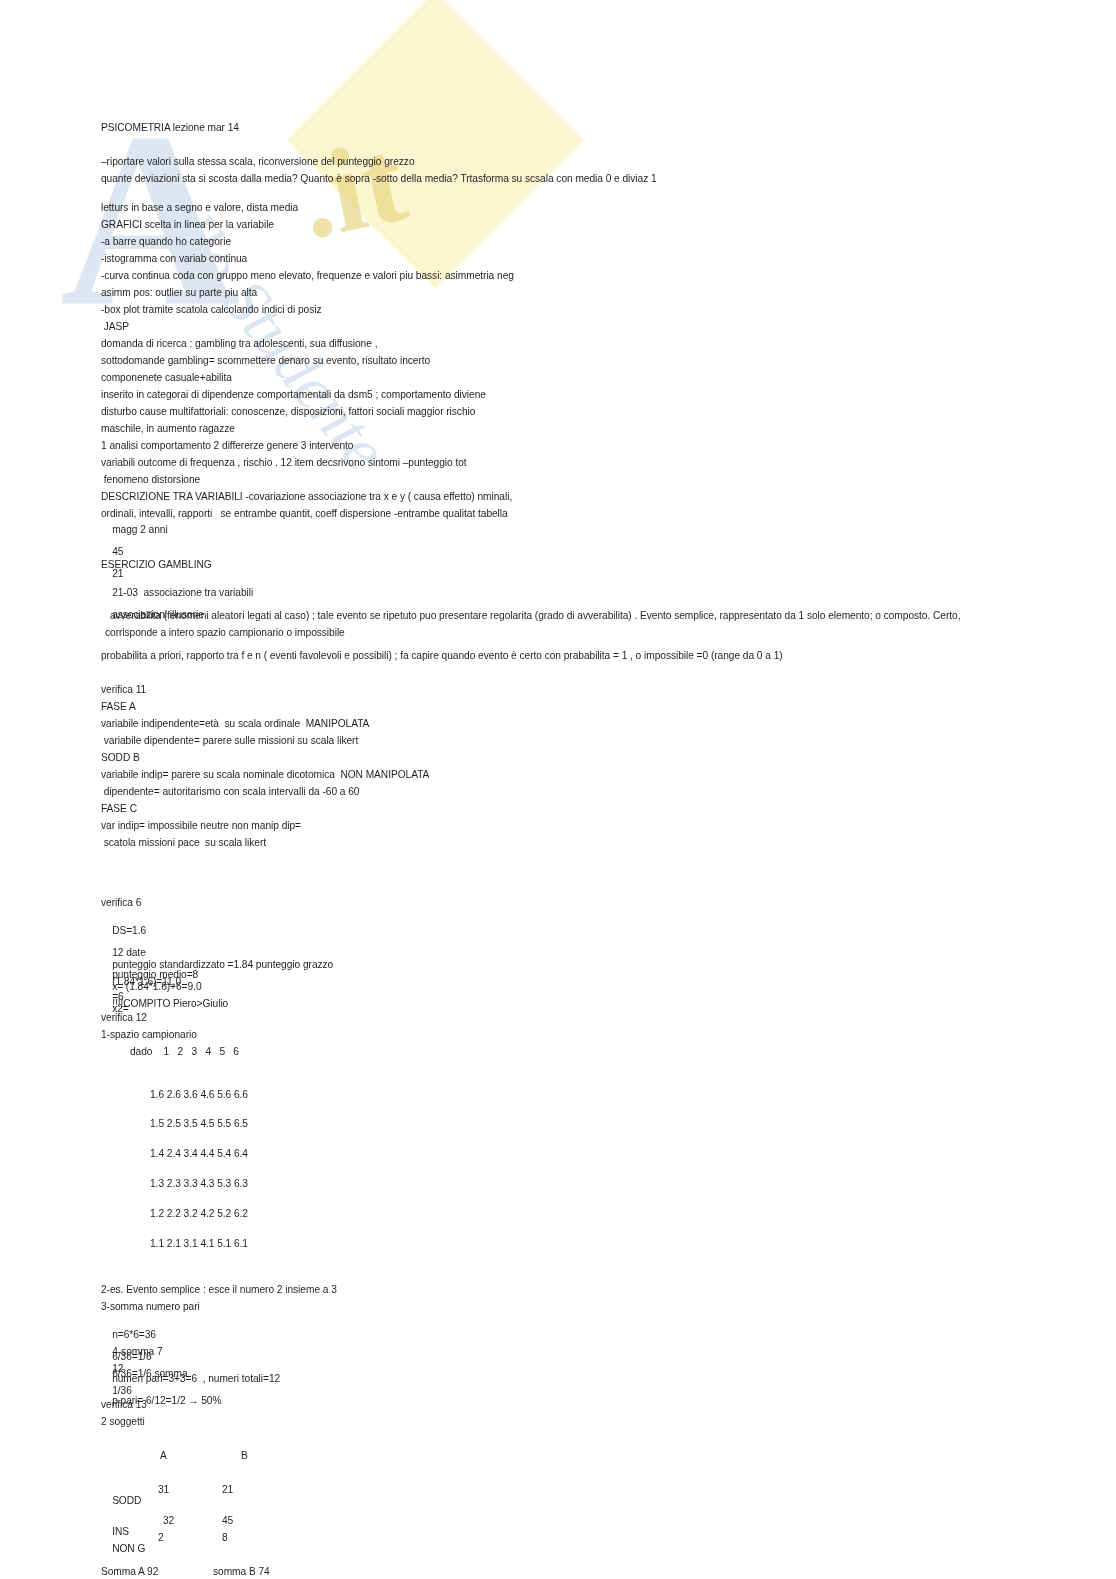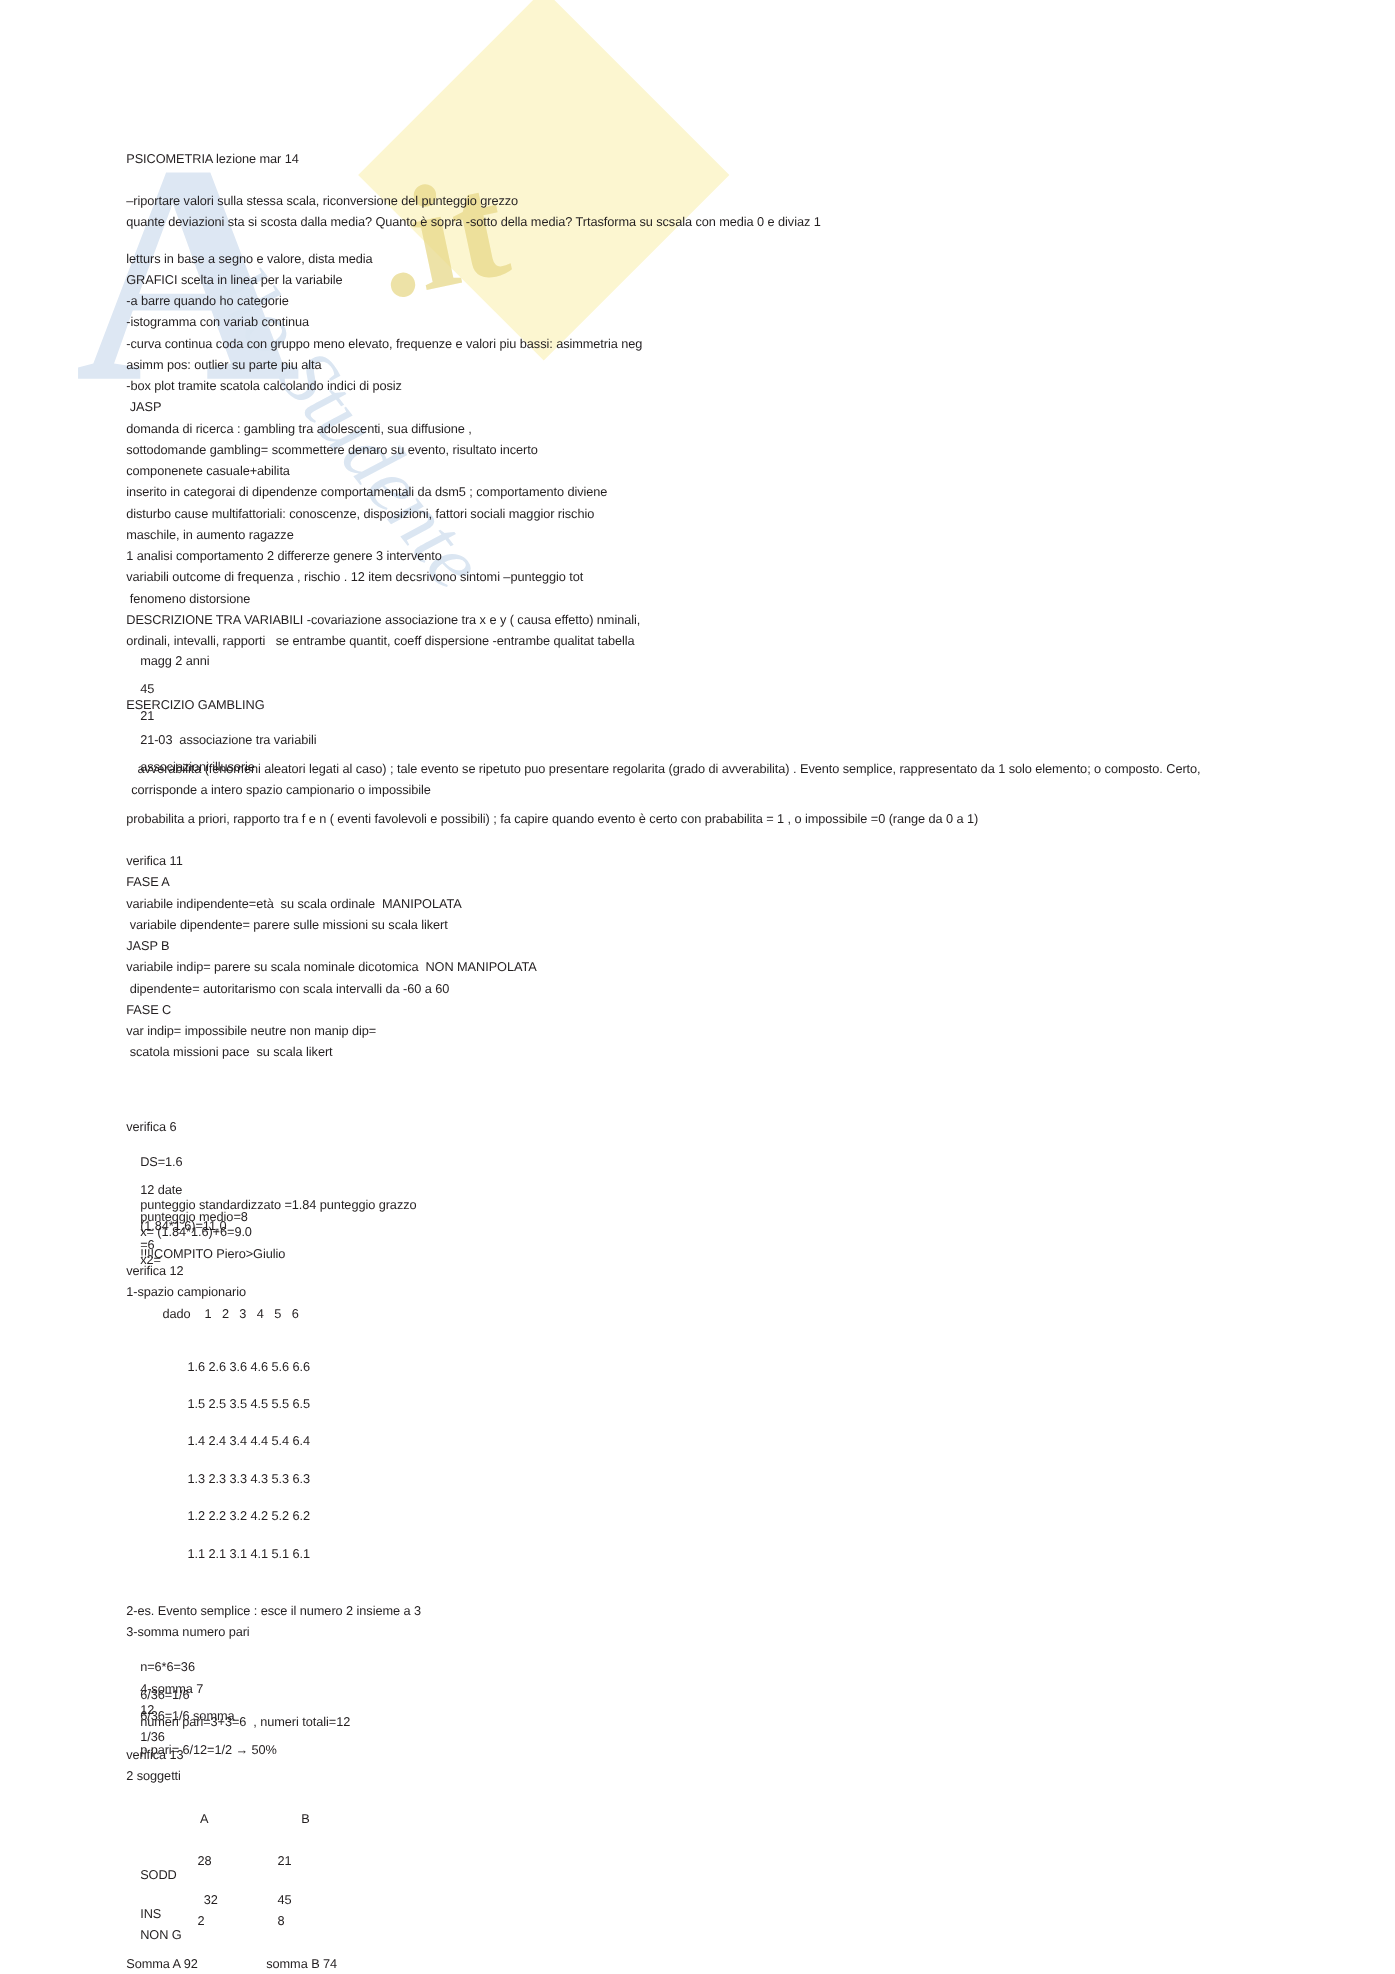--- a/index.html
+++ b/index.html
@@ -128,21 +128,21 @@
     <span class="seg">associazioni illusorie</span>
   </div>
   <div class="line" style="left:110px;top:610px;">avverabilita (fenomeni aleatori legati al caso) ; tale evento se ripetuto puo presentare regolarita (grado di avverabilita) . Evento semplice, rappresentato da 1 solo elemento; o composto. Certo,</div>
   <div class="line" style="left:105px;top:627px;">corrisponde a intero spazio campionario o impossibile</div>
   <div class="line" style="left:101px;top:650px;">probabilita a priori, rapporto tra f e n ( eventi favolevoli e possibili) ; fa capire quando evento è certo con prababilita = 1 , o impossibile =0 (range da 0 a 1)</div>
 
   <div class="line" style="left:101px;top:684px;">verifica 11</div>
   <div class="line" style="left:101px;top:701px;">FASE A</div>
   <div class="line" style="left:101px;top:718px;">variabile indipendente=età  su scala ordinale  MANIPOLATA</div>
   <div class="line" style="left:101px;top:735px;"> variabile dipendente= parere sulle missioni su scala likert</div>
-  <div class="line" style="left:101px;top:752px;">JASP B</div>
+  <div class="line" style="left:101px;top:752px;">SODD B</div>
   <div class="line" style="left:101px;top:769px;">variabile indip= parere su scala nominale dicotomica  NON MANIPOLATA</div>
   <div class="line" style="left:101px;top:786px;"> dipendente= autoritarismo con scala intervalli da -60 a 60</div>
   <div class="line" style="left:101px;top:803px;">FASE C</div>
   <div class="line" style="left:101px;top:820px;">var indip= impossibile neutre non manip dip=</div>
   <div class="line" style="left:101px;top:837px;"> scatola missioni pace  su scala likert</div>
 
   <div class="line" style="left:101px;top:897px;">verifica 6</div>
   <div class="line" style="left:101px;top:914px;">
     <span class="seg">DS=1.6</span>
     <span class="seg" style="display:inline-block;width:130px;"></span>
@@ -200,21 +200,21 @@
 
   <div class="line" style="left:101px;top:1399px;">verifica 13</div>
   <div class="line" style="left:101px;top:1416px;">2 soggetti</div>
 
   <div class="line" style="left:160px;top:1450px;">A</div>
   <div class="line" style="left:241px;top:1450px;">B</div>
 
   <div class="line" style="left:101px;top:1484px;">
     <span class="seg">SODD</span>
   </div>
-  <div class="line" style="left:158px;top:1484px;">28</div>
+  <div class="line" style="left:158px;top:1484px;">31</div>
   <div class="line" style="left:222px;top:1484px;">21</div>
 
   <div class="line" style="left:101px;top:1515px;">
     <span class="seg">INS</span>
   </div>
   <div class="line" style="left:163px;top:1515px;">32</div>
   <div class="line" style="left:222px;top:1515px;">45</div>
 
   <div class="line" style="left:101px;top:1532px;">
     <span class="seg">NON G</span>

